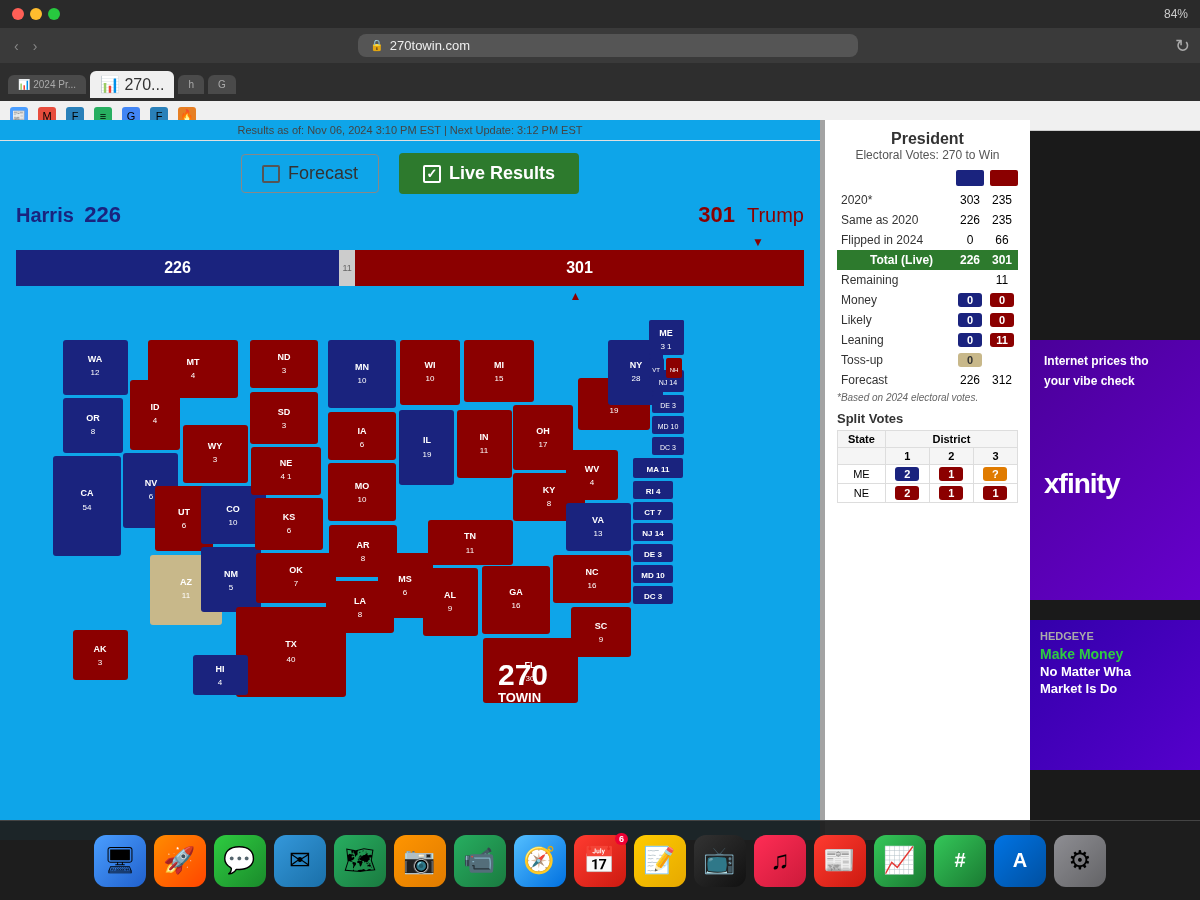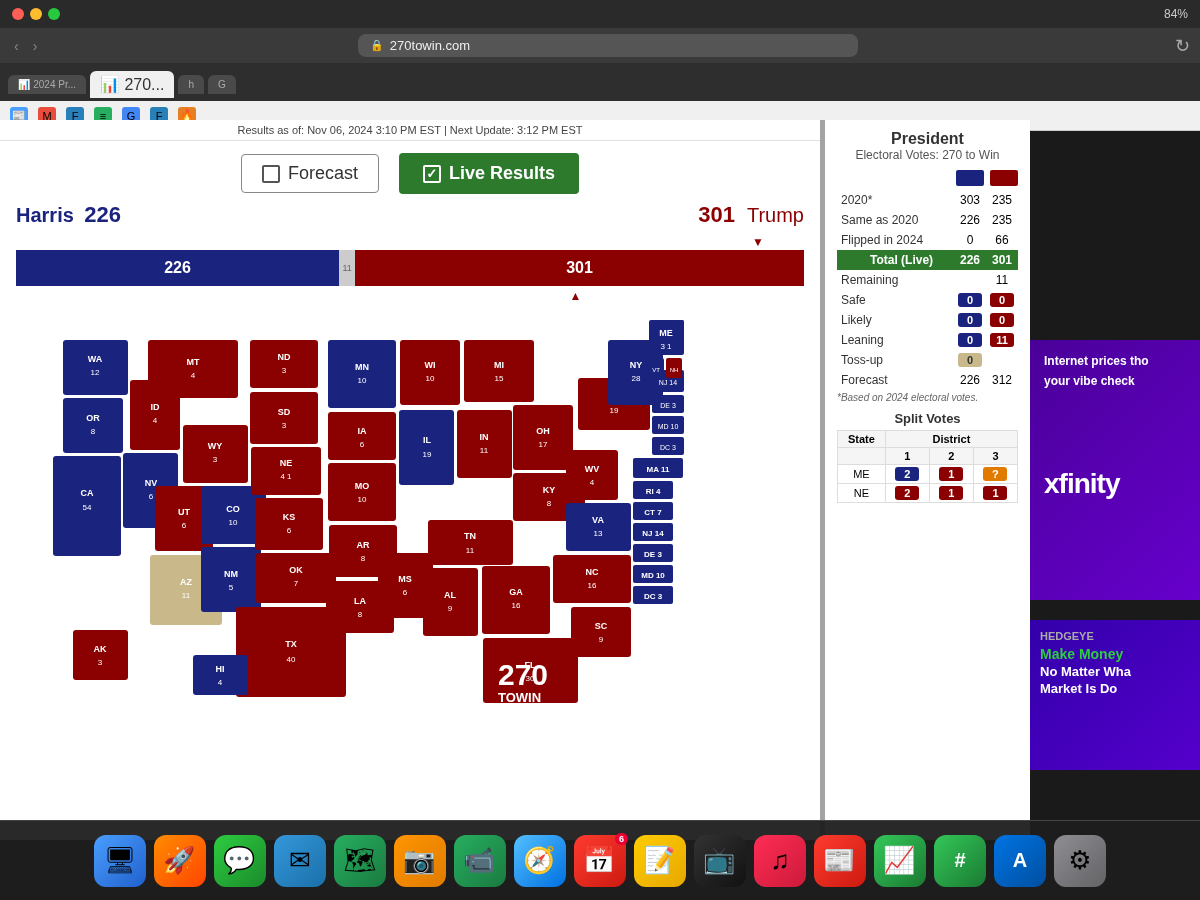--- a/index.html
+++ b/index.html
@@ -116,21 +116,21 @@
       height: 18px;
       border-radius: 3px;
       display: flex;
       align-items: center;
       justify-content: center;
       font-size: 11px;
     }
 
     
     .page-content {
-      background: #ffffff;
+      background: #0ea5e9;
       width: 820px;
       height: 720px;
       position: absolute;
       top: 120px;
       left: 0;
       overflow: hidden;
     }
 
     
     .toggle-row {
@@ -327,21 +327,21 @@
     .badge-red { background: #8b0000; color: #fff; }
     .badge-tan { background: #c8b88a; color: #333; }
 
     
     .split-votes-section {
       margin-top: 8px;
     }
     .split-votes-title {
       font-size: 13px;
       font-weight: 700;
-      text-align: center;
+      text-align: left;
       margin-bottom: 4px;
       color: #333;
     }
     .split-table {
       width: 100%;
       border-collapse: collapse;
       font-size: 11px;
     }
     .split-table th, .split-table td {
       text-align: center;
@@ -778,21 +778,21 @@
       <td class="row-label" style="color:#fff;font-weight:700;padding-left:33px;">Total (Live)</td>
       <td class="row-val" style="color:#fff;font-weight:700;">226</td>
       <td class="row-val" style="color:#fff;font-weight:700;">301</td>
     </tr>
     <tr>
       <td class="row-label">Remaining</td>
       <td class="row-val"></td>
       <td class="row-val">11</td>
     </tr>
     <tr>
-      <td class="row-label">Safe</td>
+      <td class="row-label">Money</td>
       <td class="row-val"><span class="badge badge-blue">0</span></td>
       <td class="row-val"><span class="badge badge-red">0</span></td>
     </tr>
     <tr>
       <td class="row-label">Likely</td>
       <td class="row-val"><span class="badge badge-blue">0</span></td>
       <td class="row-val"><span class="badge badge-red">0</span></td>
     </tr>
     <tr>
       <td class="row-label">Leaning</td>

